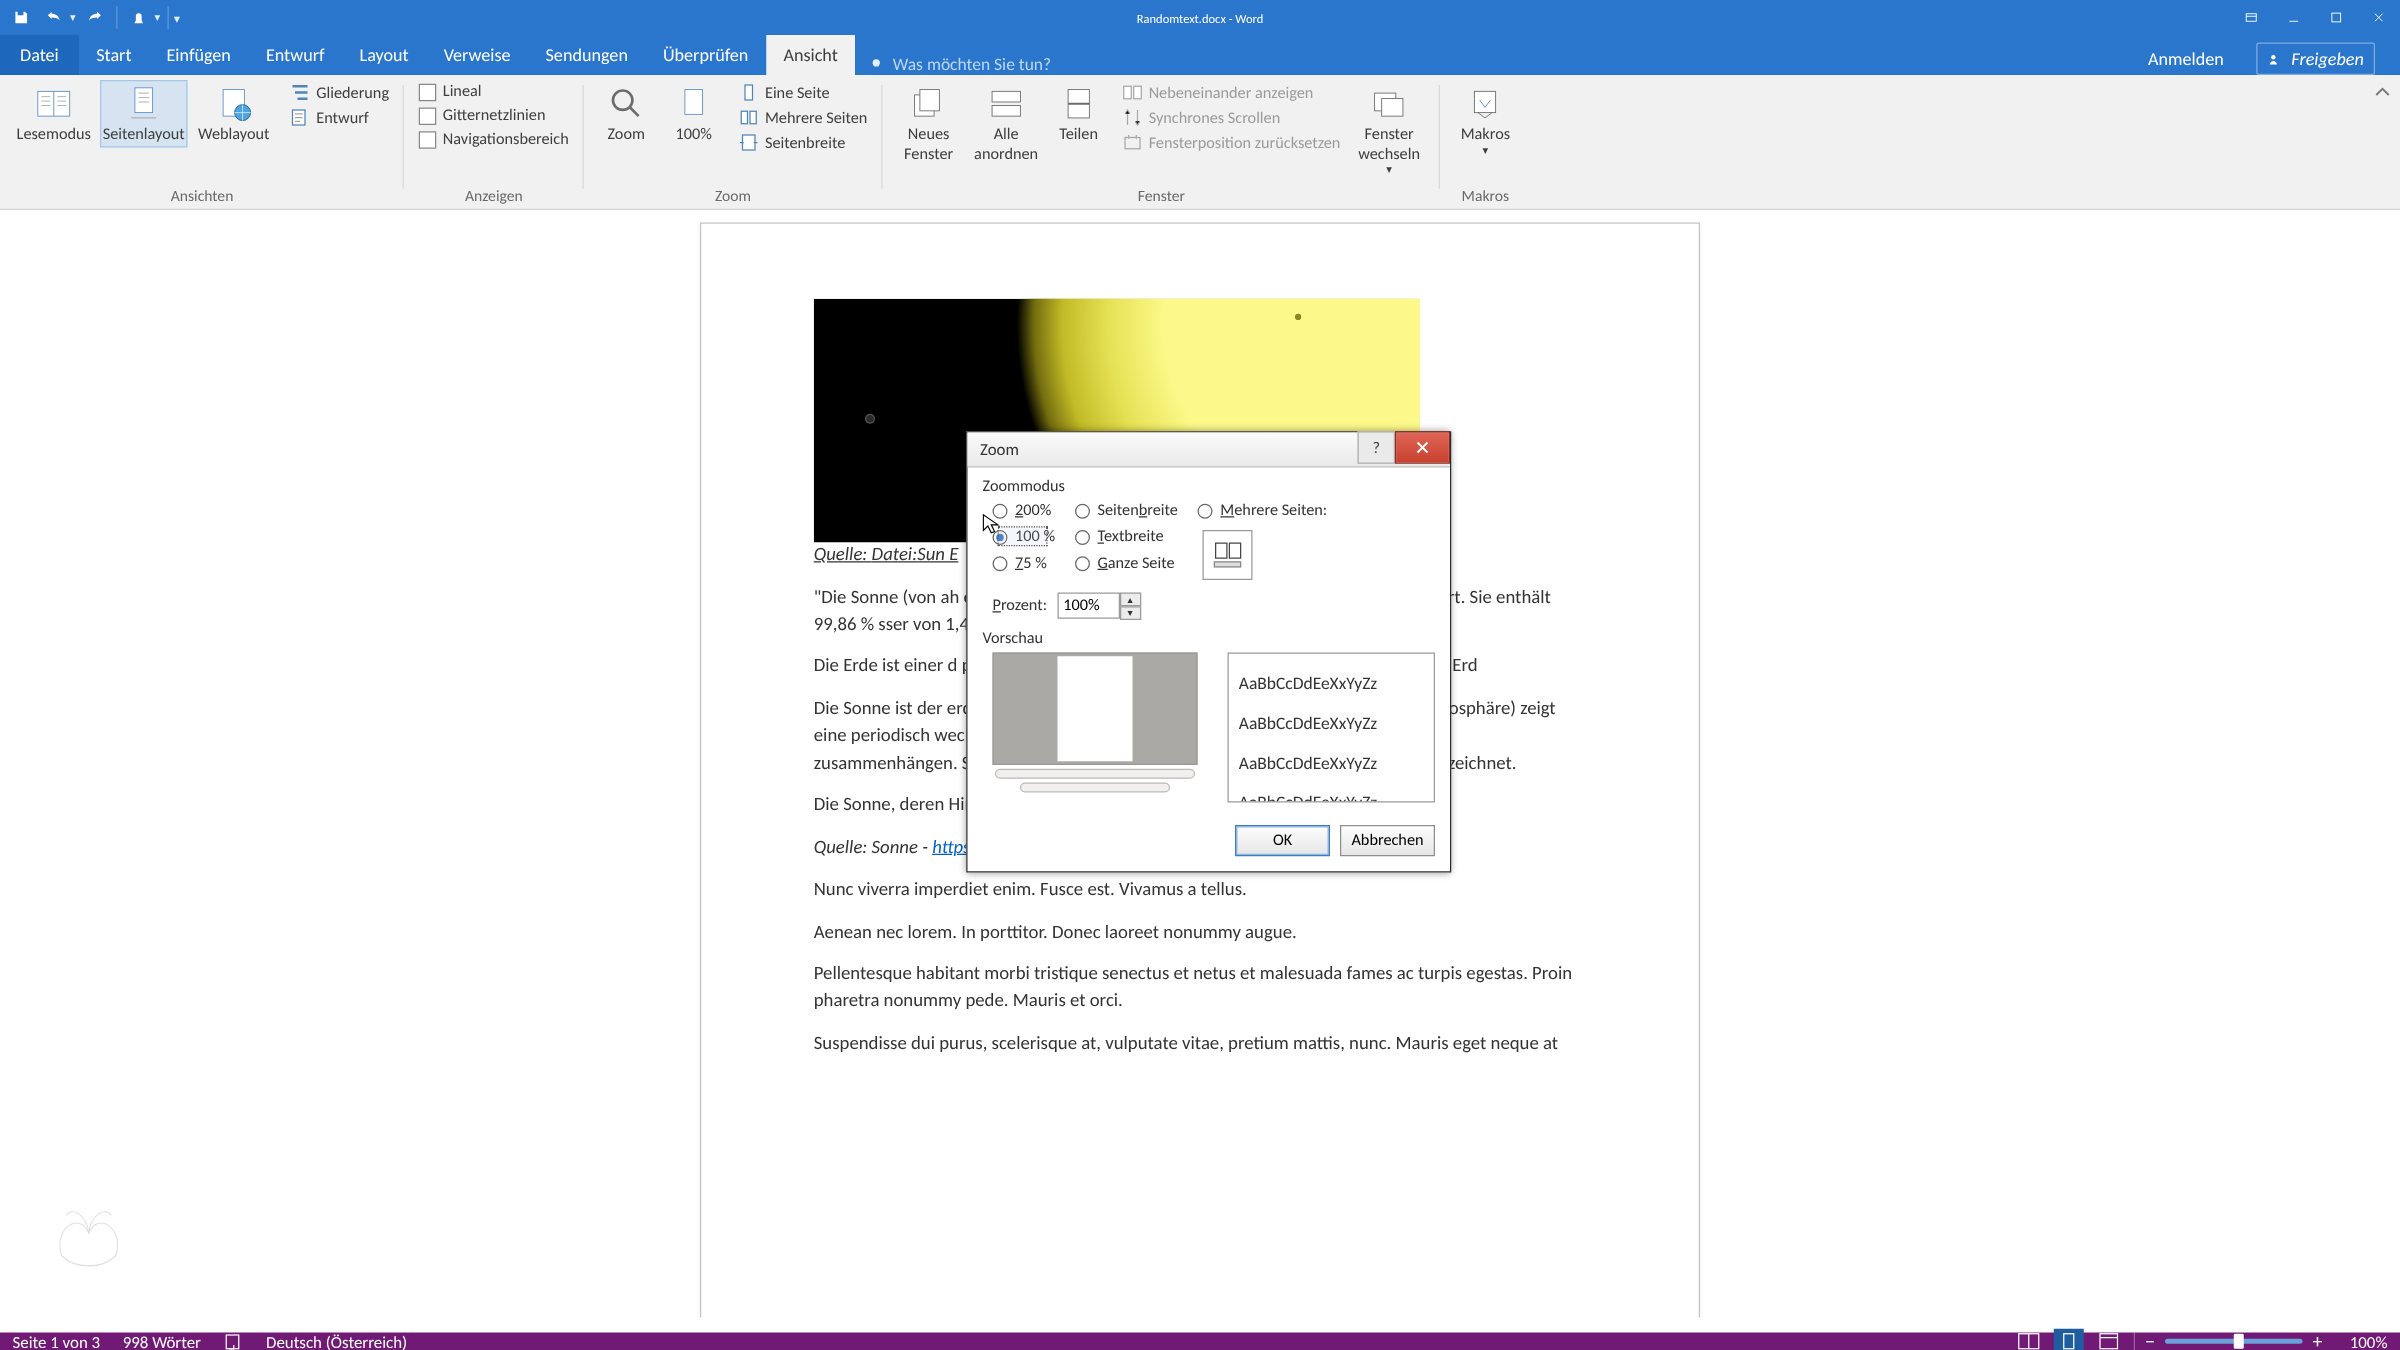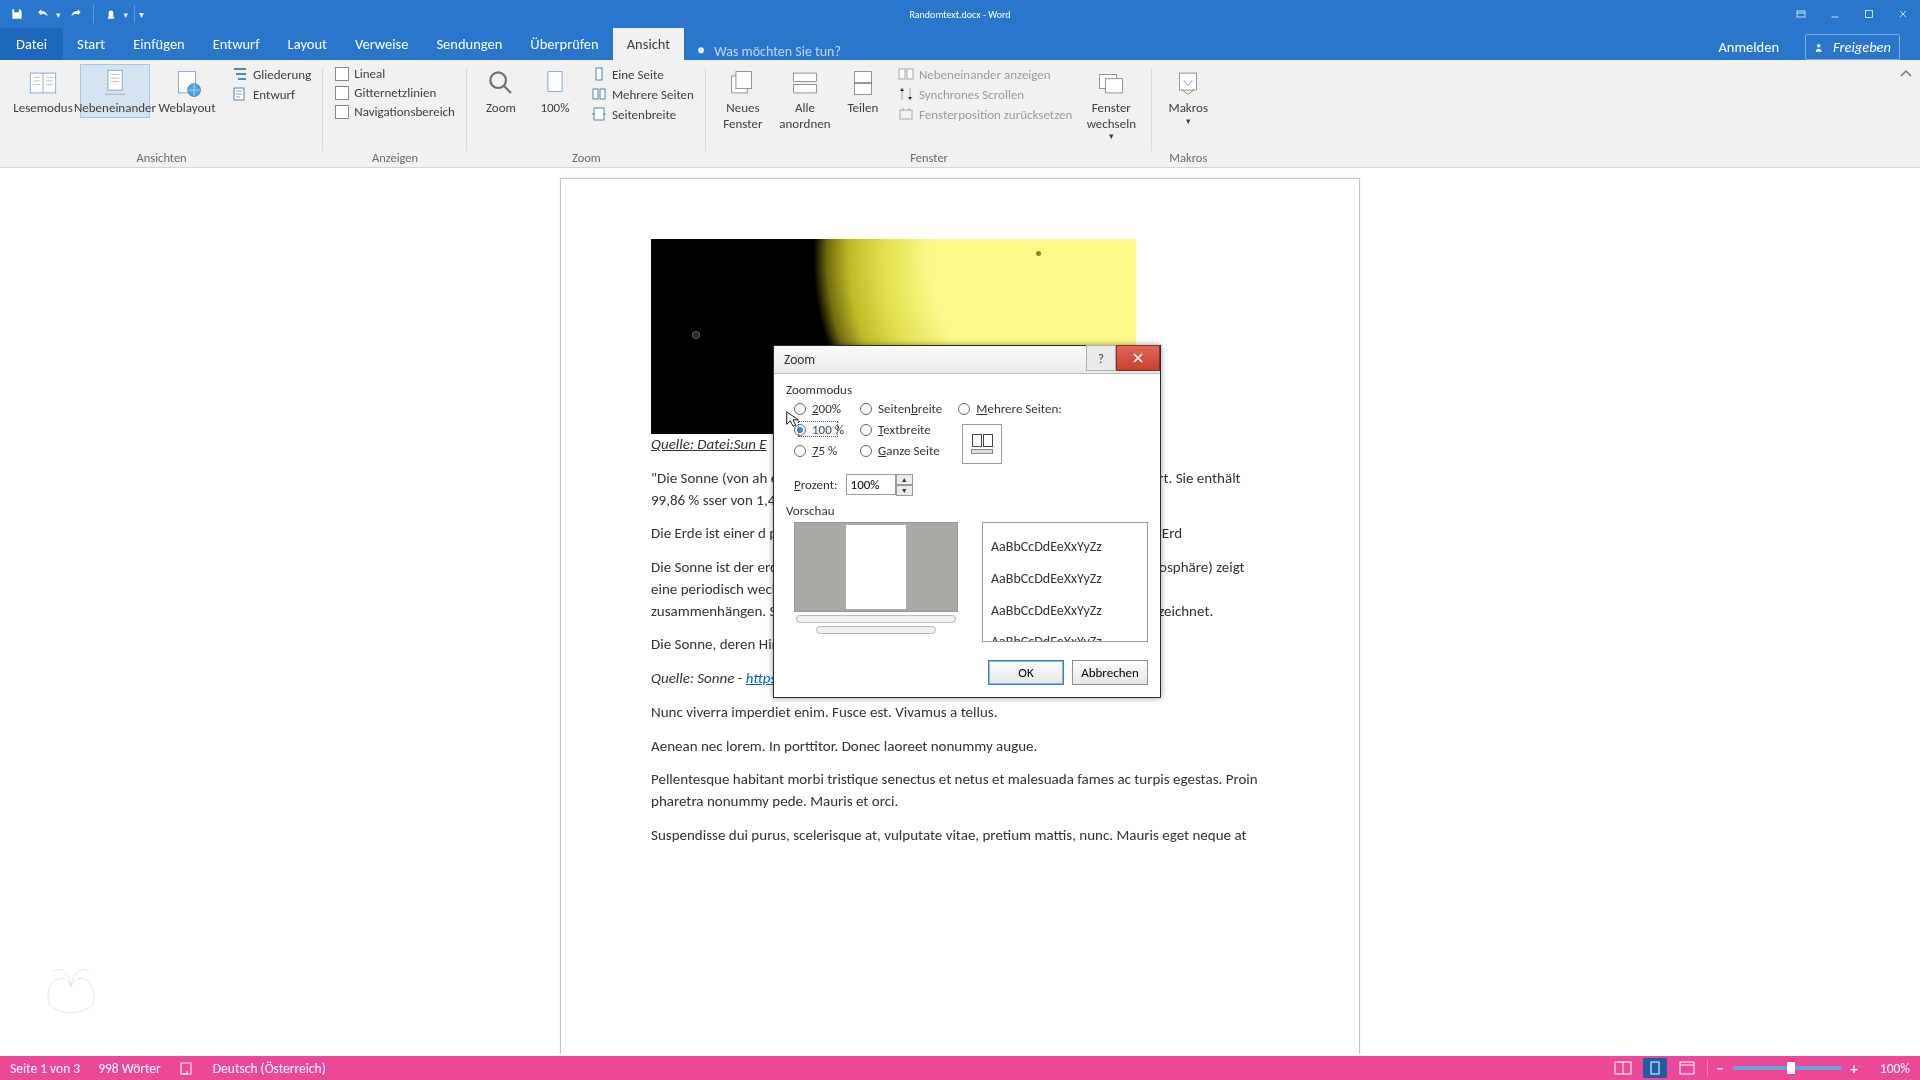--- a/index.html
+++ b/index.html
@@ -57,21 +57,21 @@
   .doc-img::before { content:""; position:absolute; inset:0; background:#000; }
   .doc-img .sun { z-index:1; }
   .doc-img .venus { position:absolute; left:42px; top:93px; width:6px; height:6px; border-radius:50%; background:#2a2a2a; box-shadow:0 0 0 1px #585858; z-index:2; }
   .doc-img .spot { position:absolute; right:95px; top:12px; width:5px; height:5px; border-radius:50%; background:#8a8526; z-index:2; }
   .quelle { font-style:italic; text-decoration:underline; }
   .link { color:#0563c1; text-decoration:underline; font-style:italic; }
   .watermark { position:absolute; left:35px; bottom:35px; width:72px; height:72px; opacity:.45; }
   .watermark svg { width:100%; height:100%; stroke:#b9b9b9; fill:none; stroke-width:1.2; }
 
   
-  .status-bar { position:absolute; bottom:0; left:0; right:0; height:24px; background:#ec4899; color:#fff; display:flex; align-items:center; font-size:13.5px; padding:0 10px; gap:18px; }
+  .status-bar { position:absolute; bottom:0; left:0; right:0; height:14px; background:#701a75; color:#fff; display:flex; align-items:center; font-size:13.5px; padding:0 10px; gap:18px; }
   .status-bar .sb-item { display:flex; align-items:center; gap:5px; }
   .status-right { margin-left:auto; display:flex; align-items:center; gap:8px; }
   .status-right .vbtn { width:24px; height:20px; display:flex; align-items:center; justify-content:center; }
   .zoom-slider { width:110px; height:4px; background:#6ba0d9; position:relative; border-radius:2px; }
   .zoom-slider .thumb { position:absolute; left:50%; top:-4px; width:8px; height:12px; background:#fff; border-radius:1px; }
 
   
   .dialog-shadow { position:absolute; left:773px; top:345px; width:388px; border:1px solid #2c2c2c; background:#fff; box-shadow:0 0 6px rgba(0,0,0,.4); z-index:100; }
   .dlg-title { height:28px; background:linear-gradient(#fafafa,#eaeaea); border-bottom:1px solid #bdbdbd; display:flex; align-items:center; padding-left:10px; font-size:13.5px; color:#333; position:relative; }
   .dlg-title .dlg-btns { position:absolute; right:0; top:-1px; display:flex; }
@@ -212,21 +212,21 @@
         <span>Lesemodus</span>
       </div>
       <div class="big-btn sel">
         <div class="ico">
             <svg class="ricon" viewBox="0 0 48 48">
               <rect x="14" y="6" width="20" height="28" fill="#fff" stroke="#5c8fc2"></rect>
               <path d="M18 12h12M18 17h12M18 22h12" stroke="#a9a9a9"></path>
               <path d="M10 40h28" stroke="#999"></path>
             </svg>
           </div>
-        <span>Nebeneinander</span>
+        <span>Seitenlayout</span>
       </div>
       <div class="big-btn">
         <div class="ico">
             <svg class="ricon" viewBox="0 0 48 48">
               <rect x="12" y="8" width="24" height="30" fill="#fff" stroke="#5c8fc2"></rect>
               <circle cx="34" cy="34" r="9" fill="#4fa3e0" stroke="#1b5d94"></circle>
               <path d="M34 25v18M25 34h18" stroke="#cfe9fb"></path>
             </svg>
           </div>
         <span>Weblayout</span>

